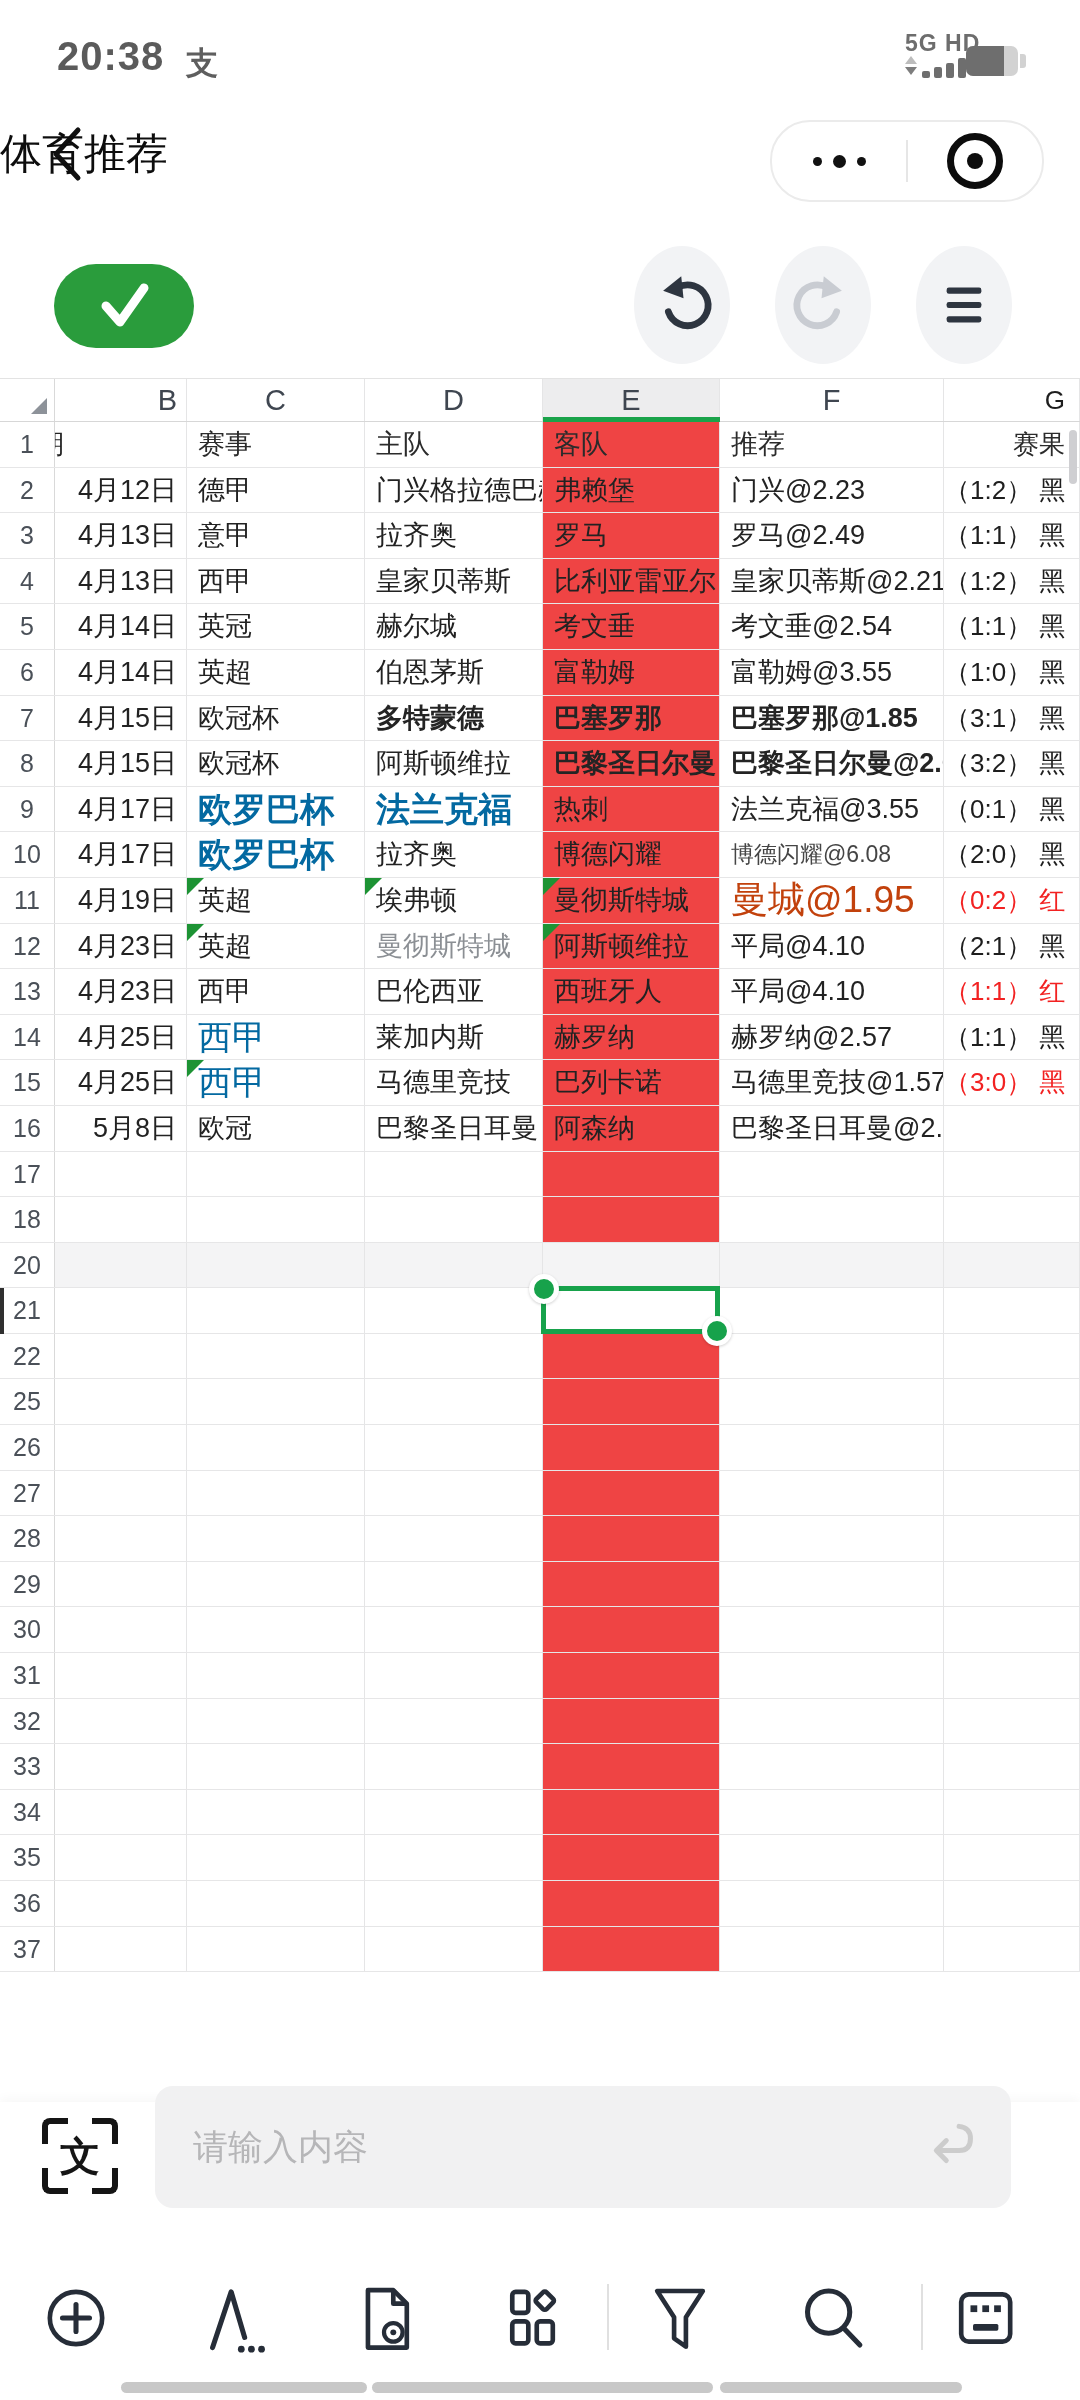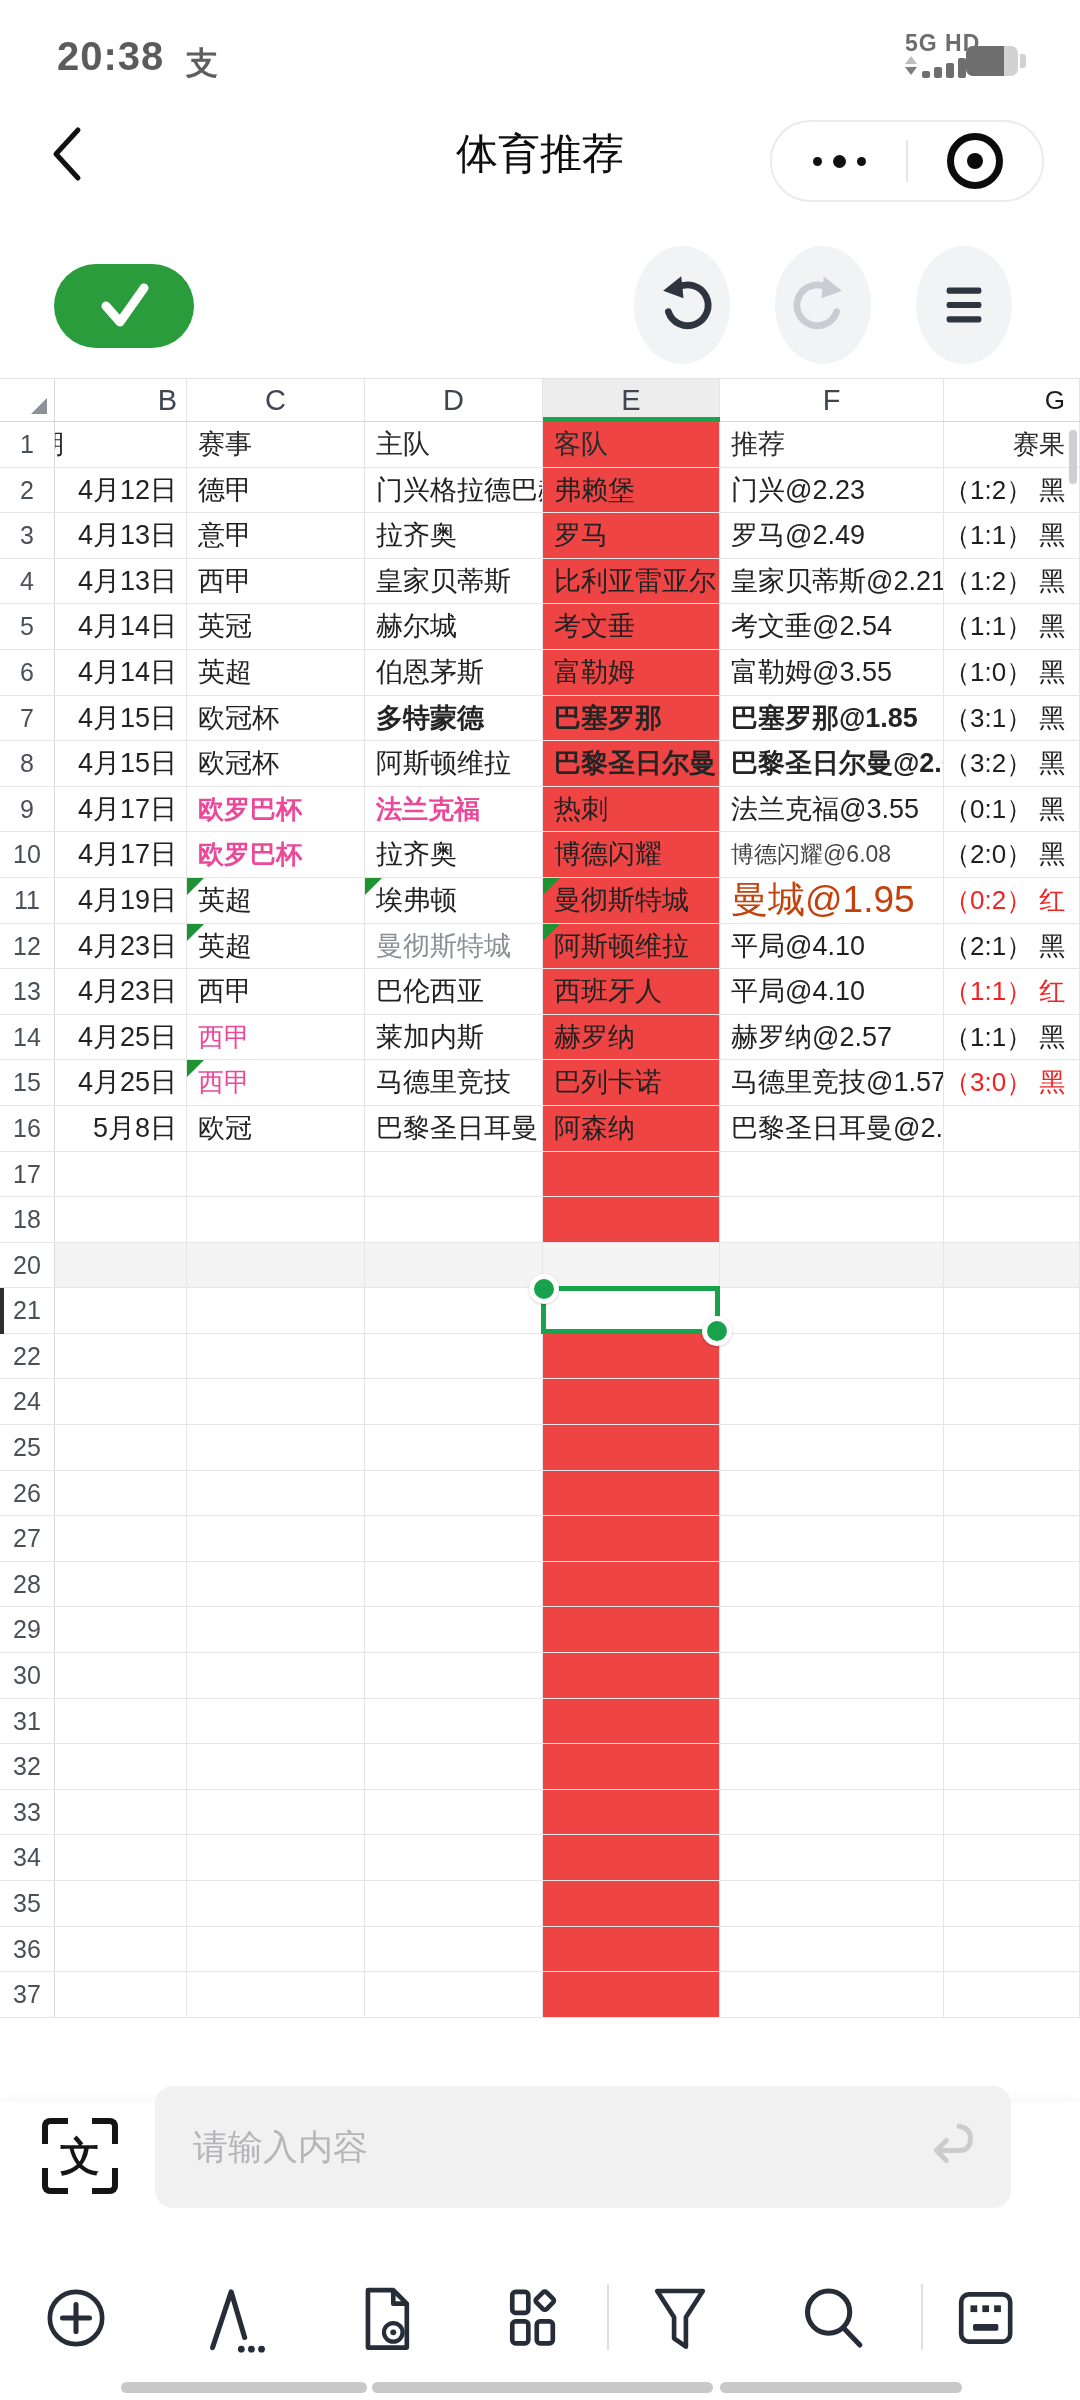--- a/index.html
+++ b/index.html
@@ -15,21 +15,21 @@
   .sigarrows .up{width:0;height:0;border-left:6px solid transparent;border-right:6px solid transparent;border-bottom:8px solid #bdbdbd;margin-bottom:3px}
   .sigarrows .down{width:0;height:0;border-left:6px solid transparent;border-right:6px solid transparent;border-top:8px solid #7d7d7d}
   .bars{position:absolute;left:17px;bottom:0;display:flex;align-items:flex-end;gap:4px}
   .bars i{display:block;width:8px;background:#6e6e6e;border-radius:2px}
   .battery{position:absolute;left:966px;top:46px;width:52px;height:30px;border-radius:7px;background:#d2d2d2;overflow:hidden}
   .battery .fill{position:absolute;left:0;top:0;bottom:0;width:38px;background:#6e6e6e}
   .battery-nub{position:absolute;left:1020px;top:54px;width:6px;height:14px;background:#d2d2d2;border-radius:0 3px 3px 0}
   
   .nav{position:absolute;top:92px;left:0;width:1080px;height:130px;background:#fff}
   .back{position:absolute;left:44px;top:30px;width:50px;height:64px;cursor:pointer}
-  .title{position:absolute;left:0;right:0;top:34px;text-align:center;font-size:42px;font-weight:500;color:#0d0d0d}
+  .title{position:absolute;left:0;right:0;top:34px;text-align:left;font-size:42px;font-weight:500;color:#0d0d0d}
   .capsule{position:absolute;left:770px;top:28px;width:270px;height:78px;border:2px solid #ebebeb;border-radius:40px;background:#fff;display:flex;align-items:center}
   .cap-half{flex:1;display:flex;align-items:center;justify-content:center;height:100%}
   .cap-div{width:2px;height:42px;background:#e6e6e6}
   .dots{display:flex;gap:11px;align-items:center}
   .dots i{display:block;background:#111;border-radius:50%}
   .dots i.s{width:9px;height:9px}.dots i.m{width:13px;height:13px}
   .target{width:42px;height:42px;border:7px solid #0c0c0c;border-radius:50%;position:relative}
   .target:after{content:"";position:absolute;left:50%;top:50%;width:16px;height:16px;margin:-8px 0 0 -8px;border-radius:50%;background:#0c0c0c}
   
   .edittb{position:absolute;top:222px;left:0;width:1080px;height:156px;background:#fff}
@@ -47,21 +47,21 @@
   .r .gut{line-height:44px}
   .cell{box-sizing:border-box;border-right:1px solid #e5e5e6;position:relative;overflow:hidden;white-space:nowrap;font-size:27px;line-height:44px;padding-left:11px;color:#222}
   .c-b{width:132px;flex:none;text-align:right;padding-right:9px;padding-left:0}
   .c-c{width:178px;flex:none}
   .c-d{width:178px;flex:none}
   .c-e{width:177px;flex:none;background:#ef4444}
   .c-f{width:224px;flex:none}
   .c-g{width:136px;flex:none;text-align:right;padding-right:14px;padding-left:0;font-size:26px;color:#1e1e1e}
   .hdr{color:#2b2b2b}
   .bold{font-weight:700;color:#242424}
-  .lg{font-size:26px;color:#ec4899}
+  .lg{font-size:34px;color:#0369a1}
   .xl{font-size:37px;color:#c2410c}
   .sm{font-size:23px;color:#454545}
   .gray span{color:#8b8f94}
   .red{color:#f22222 !important}
   .flag{position:absolute;left:0;top:0;width:0;height:0;border-top:17px solid #1d9334;border-right:17px solid transparent}
   .selrow .cell{background:#f4f4f5}
   .frag{position:absolute;left:0;top:0;bottom:0;width:9px;overflow:hidden;direction:rtl;text-align:right}
   .col-underline{position:absolute;left:543px;top:39px;width:177px;height:5px;background:#1aa34a}
   .vscroll{position:absolute;right:3px;top:52px;width:8px;height:54px;border-radius:4px;background:#cfcfd2}
   .rowtick{position:absolute;left:0;top:910px;width:4px;height:46px;background:#2f2f2f}
@@ -361,29 +361,20 @@
       <div class="r">
         <div class="gut">22</div>
         <div class="cell c-b"></div>
         <div class="cell c-c"></div>
         <div class="cell c-d"></div>
         <div class="cell c-e"></div>
         <div class="cell c-f"></div>
         <div class="cell c-g"></div>
       </div>
       <div class="r">
-        <div class="gut">24</div>
-        <div class="cell c-b"></div>
-        <div class="cell c-c"></div>
-        <div class="cell c-d"></div>
-        <div class="cell c-e"></div>
-        <div class="cell c-f"></div>
-        <div class="cell c-g"></div>
-      </div>
-      <div class="r">
         <div class="gut">25</div>
         <div class="cell c-b"></div>
         <div class="cell c-c"></div>
         <div class="cell c-d"></div>
         <div class="cell c-e"></div>
         <div class="cell c-f"></div>
         <div class="cell c-g"></div>
       </div>
       <div class="r">
         <div class="gut">26</div>

